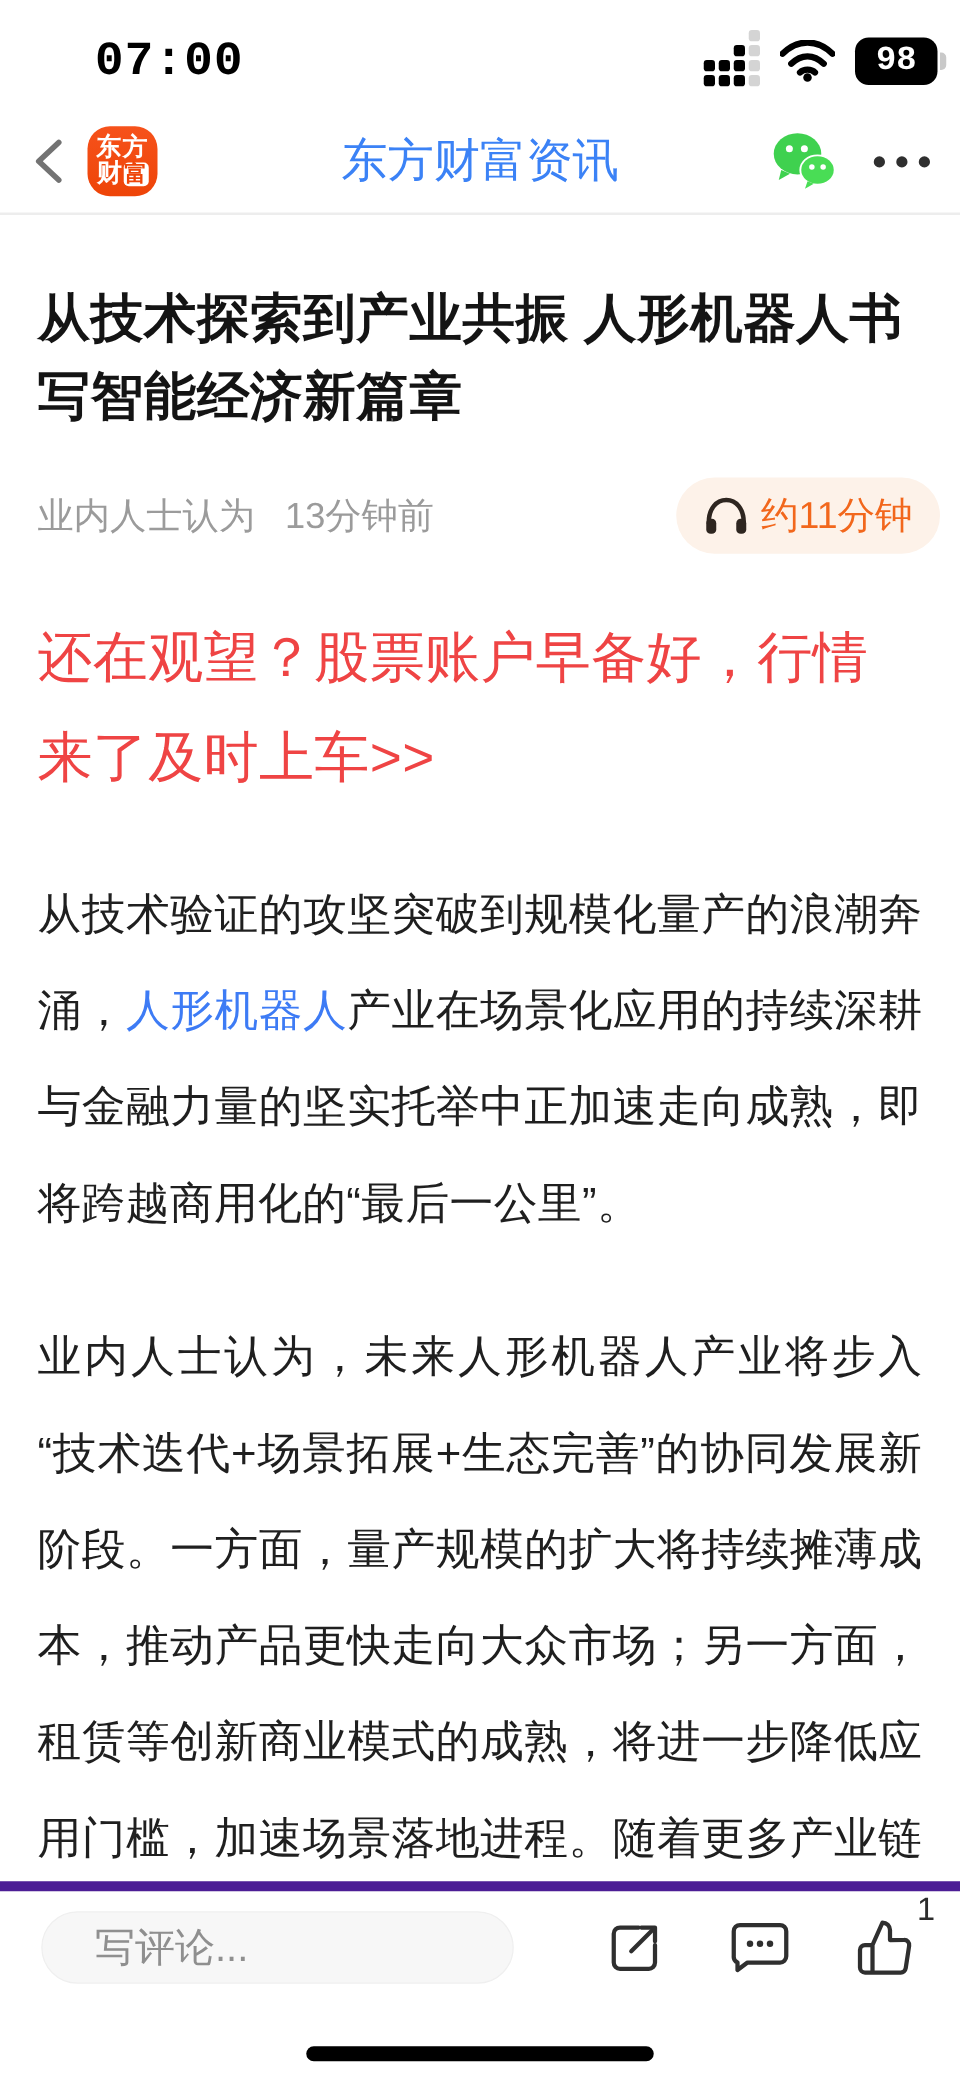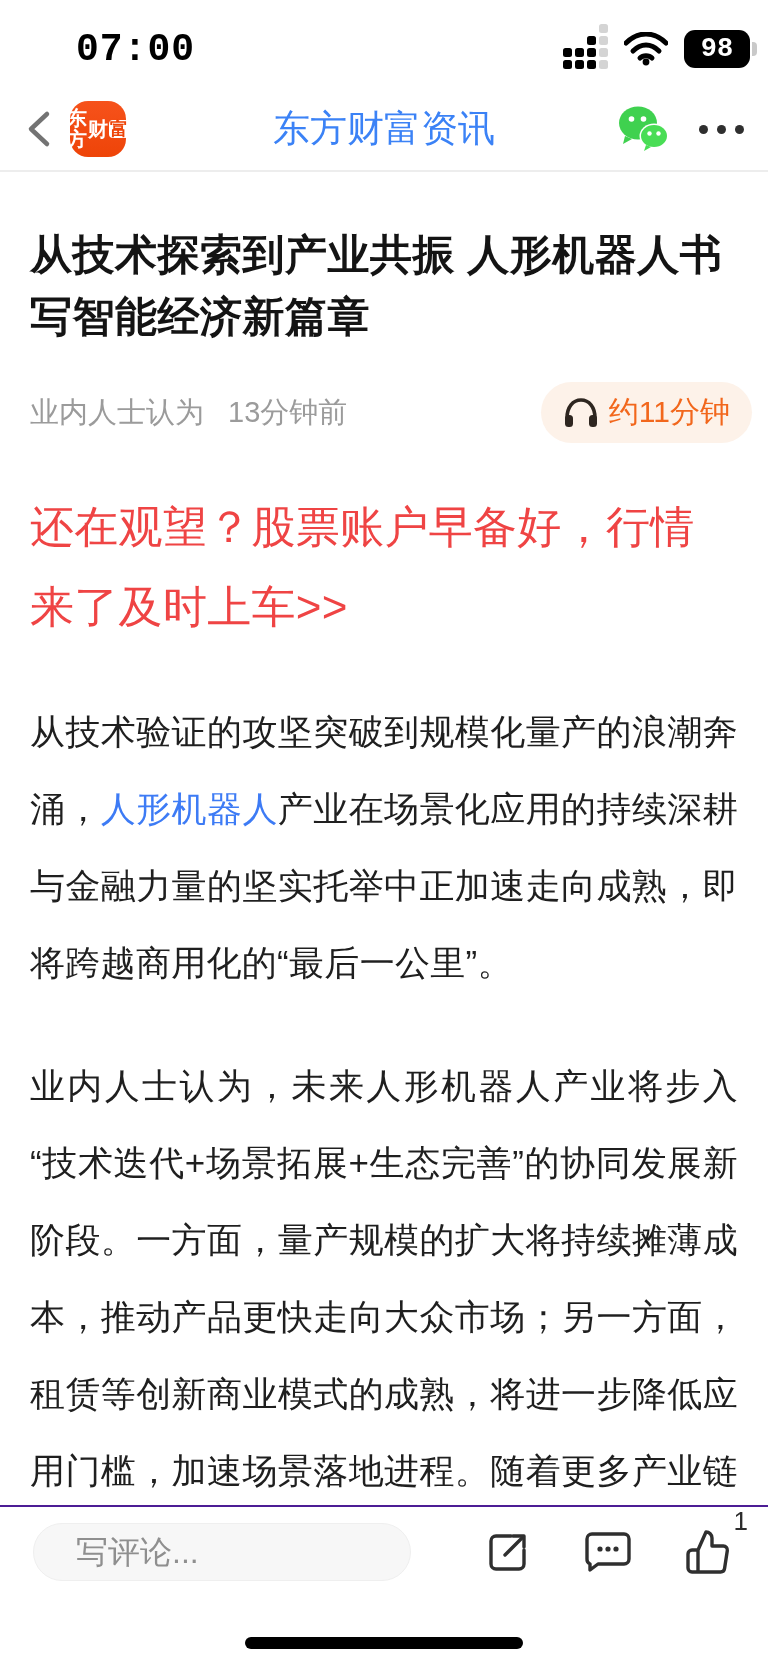--- a/index.html
+++ b/index.html
@@ -23,21 +23,21 @@
     background:#c9c9c9; border-radius:0 4px 4px 0; }
 
   
   .nav-bar { height:84px; display:flex; align-items:center; padding:0 22px;
     border-bottom:2px solid #ededed; position:relative; }
   .nav-title { position:absolute; left:0; right:0; text-align:center; font-size:37px;
     color:#3b82f6; pointer-events:none; }
   .back-btn { width:40px; height:48px; display:flex; align-items:center; }
   .app-logo { width:56px; height:56px; border-radius:18px; margin-left:8px;
     background:linear-gradient(180deg,#f6521b,#ee4408); color:#fff; display:flex;
-    align-items:center; justify-content:center; font-weight:700;
+    flex-direction:column; align-items:center; justify-content:center; font-weight:700;
     line-height:1.05; z-index:2; }
   .app-logo .r1 { font-size:20px; letter-spacing:1px; }
   .app-logo .r2 { font-size:20px; display:flex; align-items:center; gap:1px; }
   .app-logo .fu-box { background:#fff; color:#ee4408; border-radius:4px; padding:0 1px;
     font-size:18px; }
   .nav-right { margin-left:auto; display:flex; align-items:center; gap:26px; z-index:2; }
   .more-dots { display:flex; gap:9px; padding:6px 2px; }
   .more-dots i { width:9px; height:9px; border-radius:50%; background:#2f2f2f; }
 
   
@@ -51,21 +51,21 @@
     border-radius:32px; padding:10px 22px; }
   .audio-badge span { color:#f2671c; font-size:30px; }
   .promo-link { margin-top:44px; color:#ef4444; font-size:44px; line-height:80px;
     letter-spacing:0.3px; }
   .para { margin-top:46px; font-size:35px; color:#1f1f1f; line-height:77px;
     letter-spacing:0.3px; text-align:justify; }
   .inline-link { color:#3d7bf5; }
 
   
   .bottom-bar { position:absolute; left:0; right:0; bottom:0; height:158px; background:#fff;
-    border-top:2px solid #4c1d95; }
+    border-top:8px solid #4c1d95; }
   .bar-row { display:flex; align-items:center; padding:16px 36px 0 33px; gap:0; }
   .comment-input-wrap { width:378px; height:58px; background:#f7f7f7; border:1px solid #efefef;
     border-radius:30px; display:flex; align-items:center; padding:0 10px 0 24px; gap:18px; }
   .comment-input { flex:1; border:none; outline:none; background:transparent; font-size:32px;
     color:#333; font-family:inherit; }
   .comment-input::placeholder { color:#8f8f8f; }
   .bar-icons { flex:1; display:flex; align-items:center; justify-content:space-between;
     padding-left:74px; }
   .like-wrap { position:relative; }
   .like-count { position:absolute; top:-22px; right:-16px; font-size:26px; color:#2c2c2c; }

